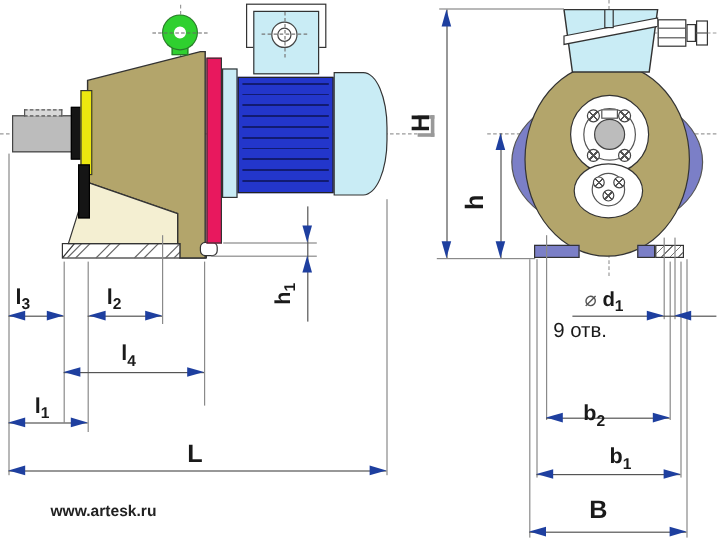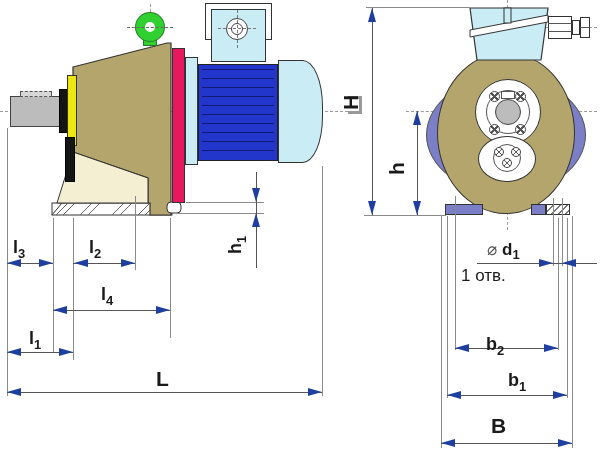--- a/index.html
+++ b/index.html
@@ -191,18 +191,19 @@
 
   <div class="lbl" style="left:13px;top:238px;"><span>l</span><sub>3</sub></div>
   <div class="lbl" style="left:89px;top:238px;"><span>l</span><sub>2</sub></div>
   <div class="lbl" style="left:101px;top:285px;"><span>l</span><sub>4</sub></div>
   <div class="lbl" style="left:29px;top:329px;"><span>l</span><sub>1</sub></div>
   <div class="lbl big" style="left:156px;top:368px;"><span>L</span></div>
   <div class="lbl rot" style="left:228px;top:234px;"><span>h</span><sub>1</sub></div>
   <div class="lbl big rot" style="left:390px;top:158px;"><span>h</span></div>
   <div class="lbl big rot" style="left:343px;top:92px;"><span>H</span></div>
   <div class="lbl" style="left:487px;top:241px;font-size:17px;"><span style="font-weight:normal;color:#555;">⌀</span> <span>d</span><sub>1</sub></div>
-  <div class="lbl" style="left:461px;top:267px;font-size:17px;font-weight:normal;"><span>1 отв.</span></div>
+  <div class="lbl" style="left:461px;top:267px;font-size:17px;font-weight:normal;"><span>9 отв.</span></div>
   <div class="lbl" style="left:486px;top:335px;"><span>b</span><sub>2</sub></div>
   <div class="lbl" style="left:508px;top:371px;"><span>b</span><sub>1</sub></div>
   <div class="lbl big" style="left:491px;top:415px;"><span>B</span></div>
 
+  <div class="watermark" style="left:42px;top:418px;">www.artesk.ru</div>
 </div>
 
 </body></html>

